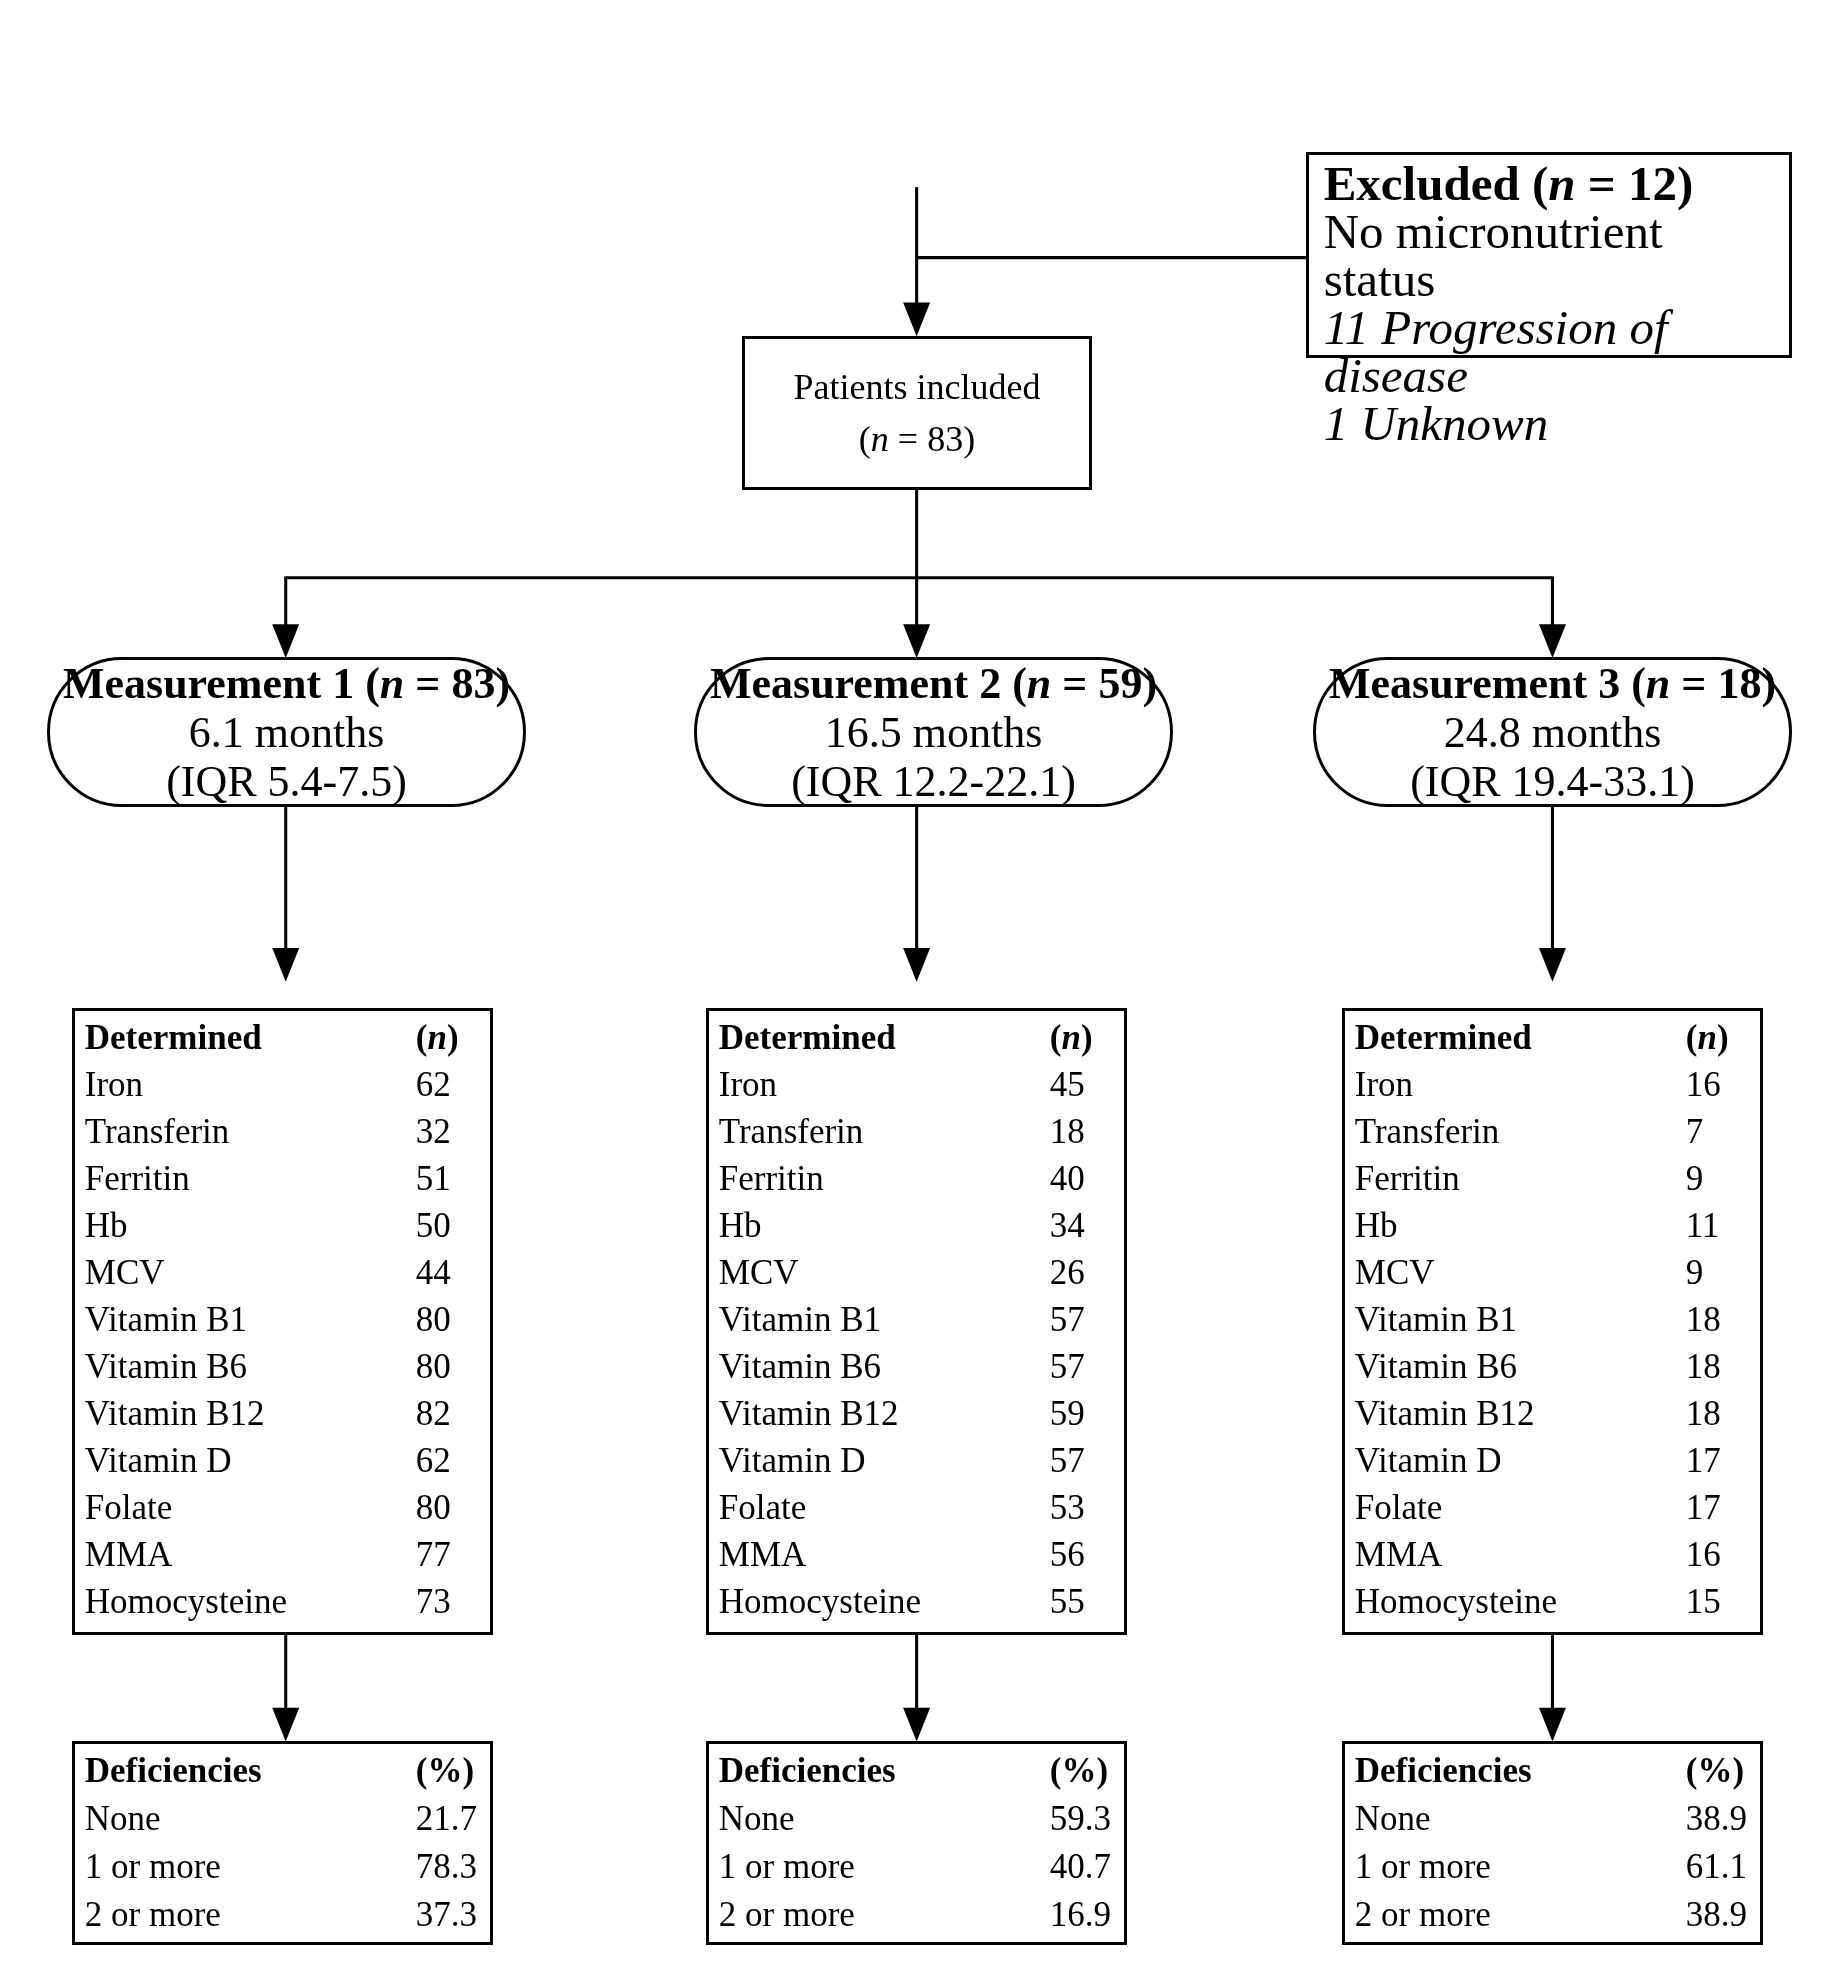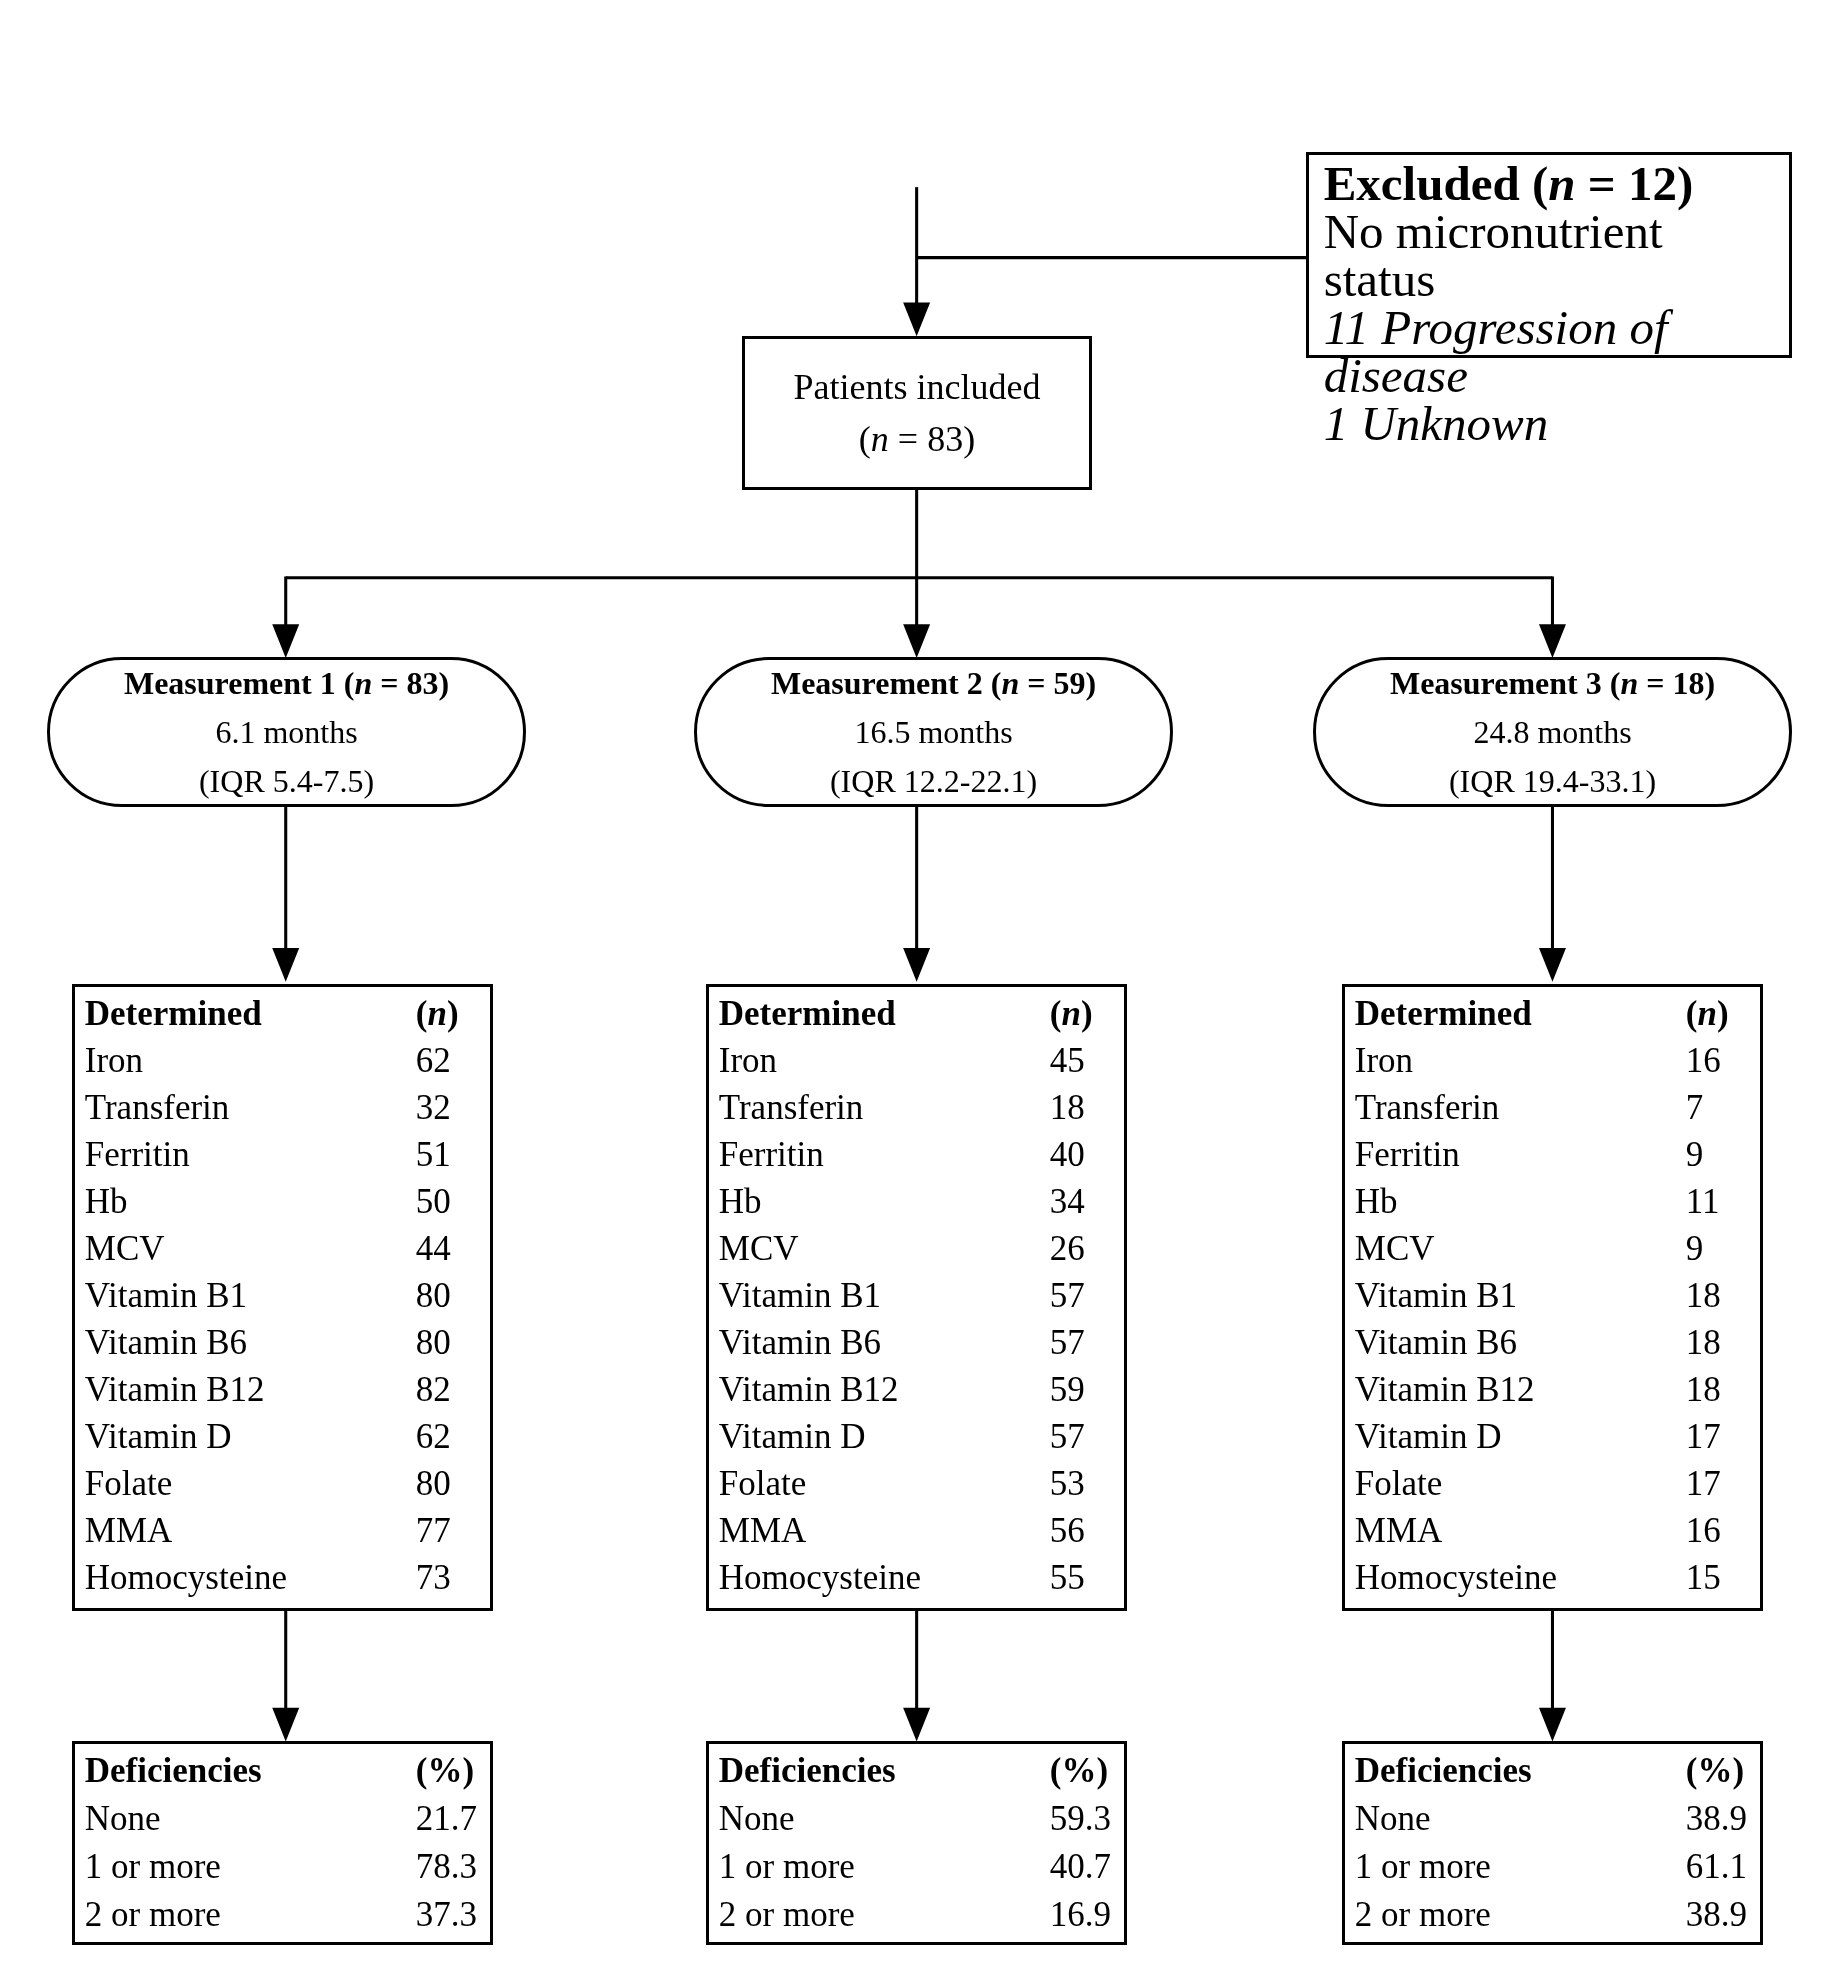--- a/index.html
+++ b/index.html
@@ -44,32 +44,32 @@
     height: 150px;
     border: 3.1px solid #000;
     border-radius: 80px;
     background: #fff;
     box-sizing: border-box;
     display: flex;
     flex-direction: column;
     align-items: center;
     justify-content: center;
     text-align: center;
-    font-size: 32px;
+    font-size: 44px;
     line-height: 49px;
   }
   .table {
     position: absolute;
     width: 421px;
     border: 3.7px solid #000;
     background: #fff;
     box-sizing: border-box;
     padding: 2.5px 0;
   }
-  .dtable { top: 984px; height: 627px; }
+  .dtable { top: 1008px; height: 627px; }
   .ftable { top: 1741px; height: 204px; }
   .trow {
     display: flex;
     align-items: baseline;
     padding: 0 9.8px;
     font-size: 35px;
     line-height: 47px;
     white-space: nowrap;
   }
   .ftable .trow { line-height: 48px; }

